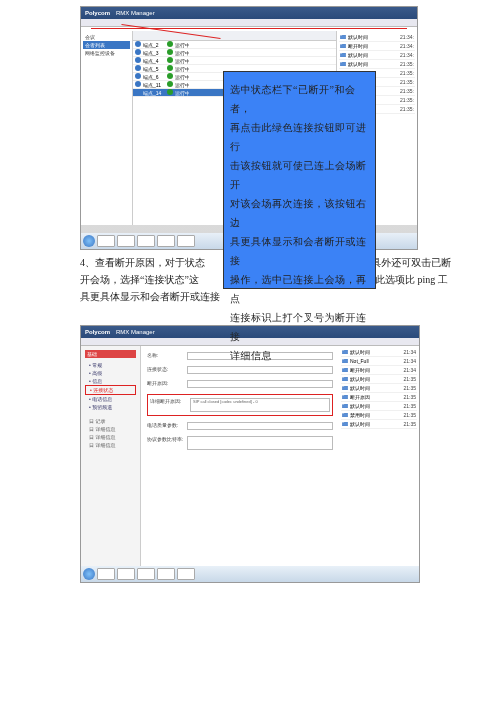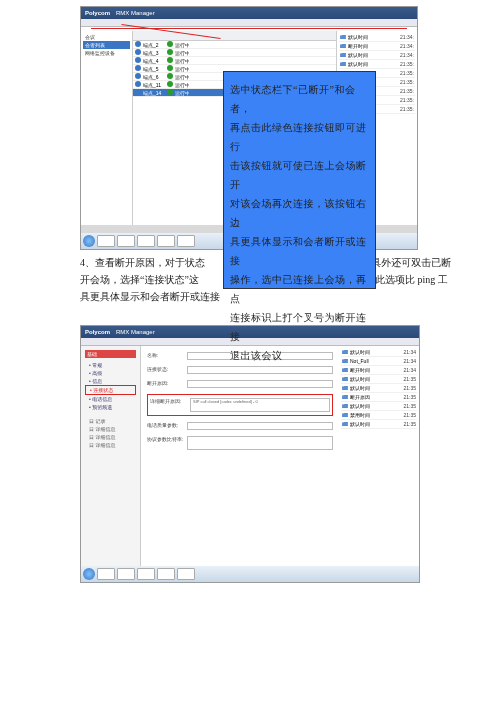--- a/index.html
+++ b/index.html
@@ -206,21 +206,21 @@
 </div>
 
 <div class="tooltip-box">
   <div>选中状态栏下“已断开”和会者，</div>
   <div>再点击此绿色连接按钮即可进行</div>
   <div>击该按钮就可使已连上会场断开</div>
   <div>对该会场再次连接，该按钮右边</div>
   <div>具更具体显示和会者断开或连接</div>
   <div>操作，选中已连接上会场，再点</div>
   <div>连接标识上打个叉号为断开连接</div>
-  <div>退出该会议</div>
+  <div>详细信息</div>
 </div>
 
 <div class="body-text">
   <div class="line"><span>4、查看断开原因，对于状态</span><span class="gap-r"></span><span>ping 工具外还可双击已断</span></div>
   <div class="line"><span>开会场，选择“连接状态”这</span><span class="gap-r"></span><span>开原因，此选项比 ping 工</span></div>
   <div class="line"><span>具更具体显示和会者断开或连接</span></div>
 </div>
 
 <div class="screenshot shot2">
   <div class="titlebar">

